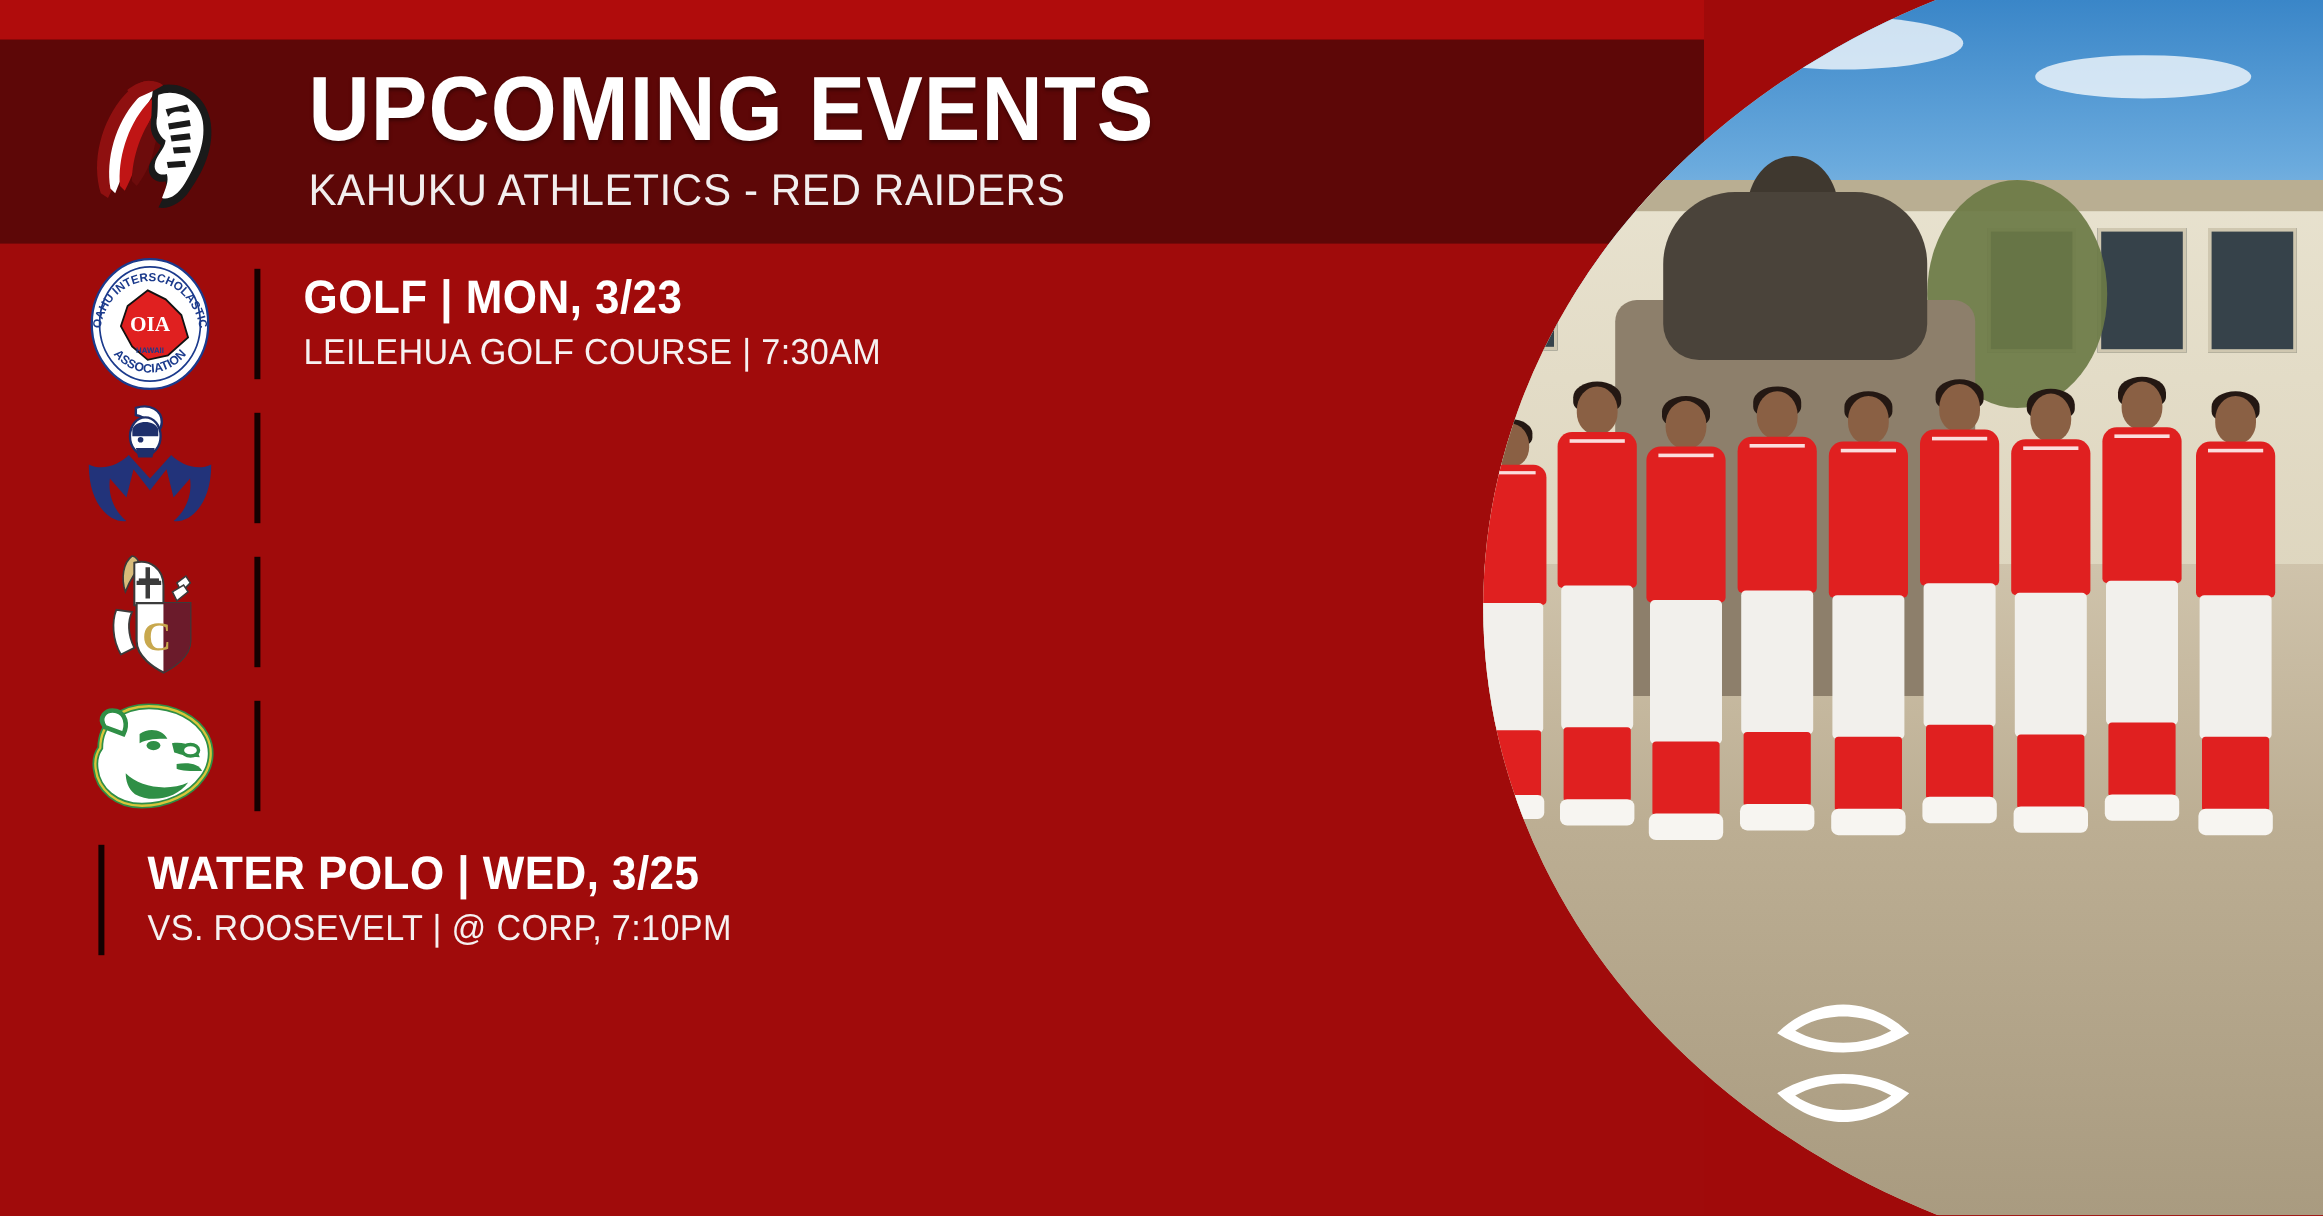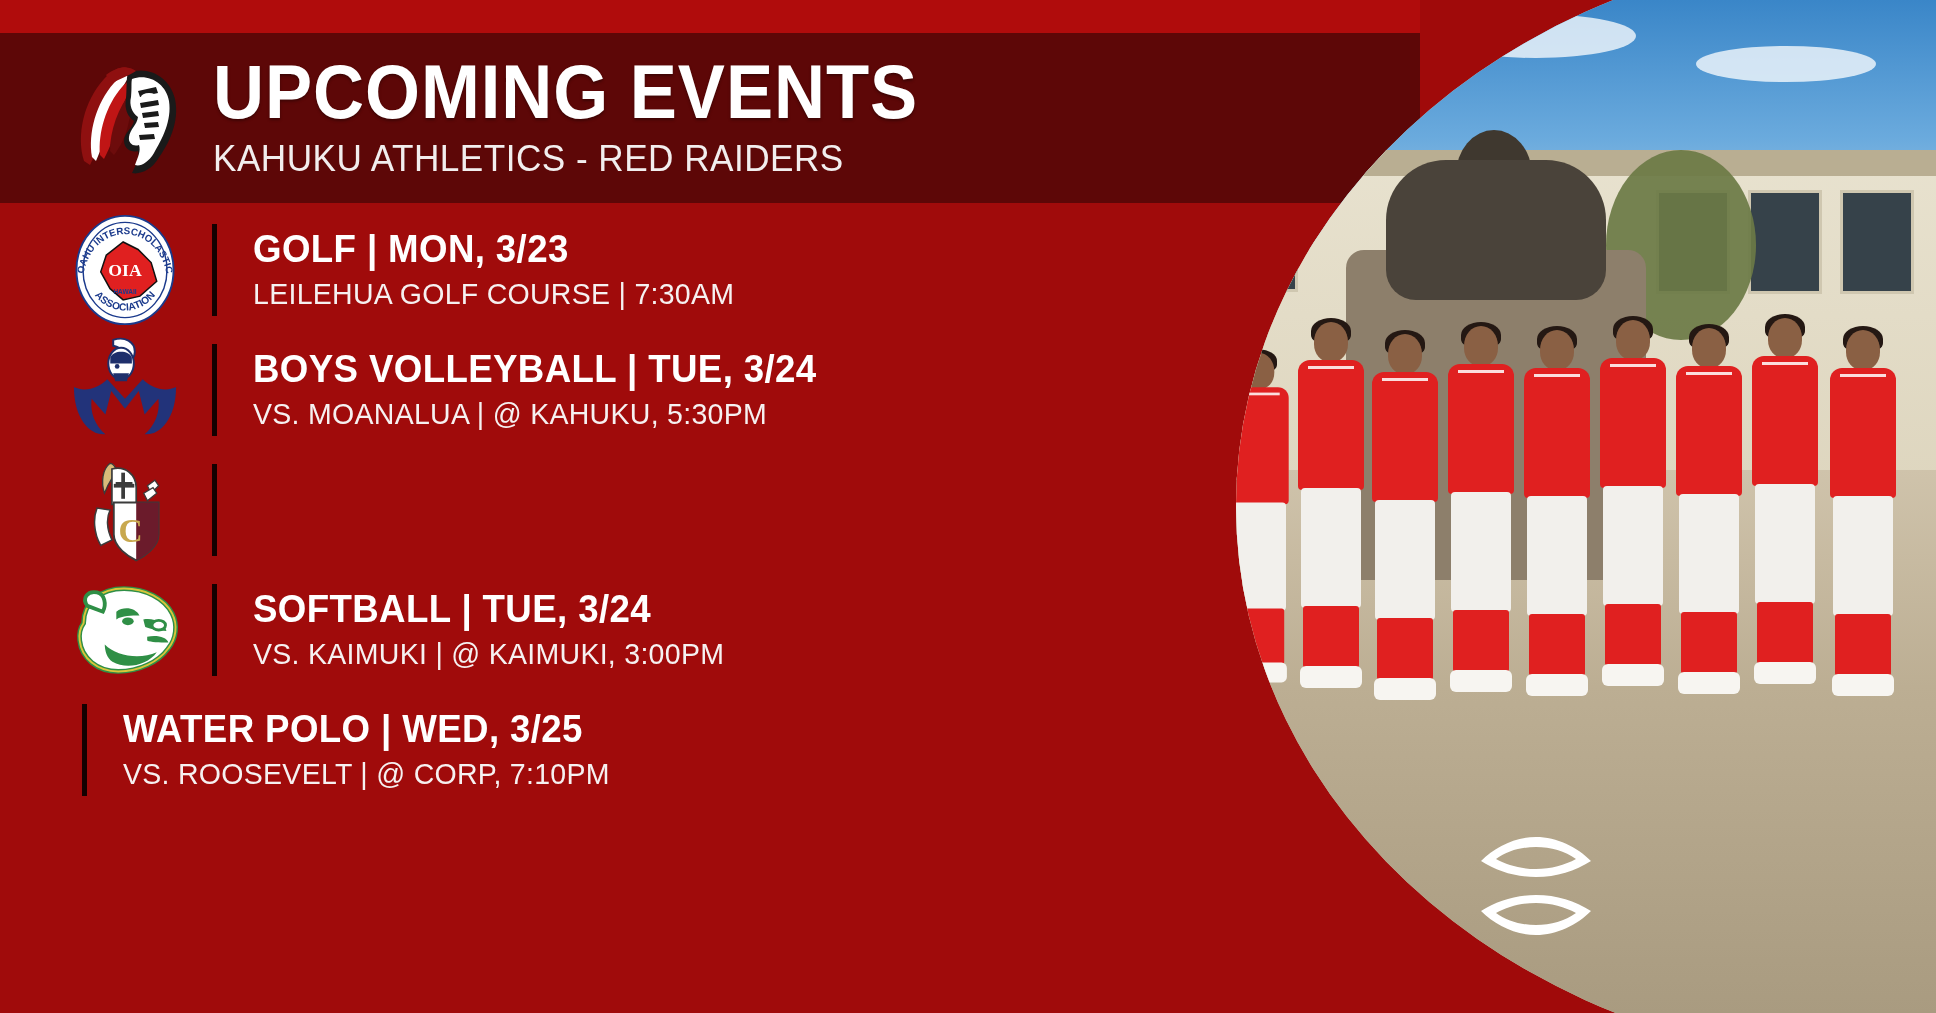--- a/index.html
+++ b/index.html
@@ -24,21 +24,21 @@
     position:absolute; left:0; top:0; width:1420px; height:33px;
     background:#b00c0c;
   }
   .header-band {
     position:absolute; left:0; top:33px; width:1420px; height:170px;
     background:#5d0707;
   }
 
   .header-inner {
     position:absolute; left:0; top:33px; width:1200px; height:170px;
-    display:flex; align-items:center; padding-left:70px;
+    display:flex; align-items:center; padding-left:70px;gap:44px;
   }
 
   .warrior-logo { width:115px; height:130px; flex:0 0 auto; margin-right:28px; }
 
   .header-text { display:flex; flex-direction:column; justify-content:center; }
   .header-title {
     font-family:"Liberation Sans Narrow","Liberation Sans", sans-serif;
     font-weight:bold;
     font-size:76px;
     letter-spacing:1px;
@@ -268,24 +268,20 @@
 
           <ellipse cx="56" cy="28" rx="13" ry="16" fill="#ffffff" stroke="#1e2f6b" stroke-width="2"></ellipse>
           <path d="M45 22 C48 14 64 14 67 22 L67 28 L45 28 Z" fill="#1e2f6b"></path>
           <circle cx="52" cy="31" r="2.4" fill="#1e2f6b"></circle>
           <path d="M48 38 L64 38 L62 46 L50 46 Z" fill="#1e2f6b"></path>
 
           <path d="M8 52 C8 86 26 102 40 100 C30 92 24 78 26 64 L40 80 L46 56 L60 74 L74 56 L80 80 L94 64 C96 78 90 92 80 100 C94 102 112 86 112 52 C100 58 86 52 78 44 L60 64 L42 44 C34 52 20 58 8 52 Z" fill="#22337a"></path>
         </svg>
       </div>
       <div class="event-divider"></div>
-      <div class="event-text">
-        <div class="event-title">BOYS VOLLEYBALL | TUE, 3/24</div>
-        <div class="event-detail">VS. MOANALUA | @ KAHUKU, 5:30PM</div>
-      </div>
     </div>
 
     <div class="event-row">
       <div class="event-logo">
         <svg viewBox="0 0 120 116" width="112" height="110">
 
           <path d="M44 8 C36 14 34 28 38 40 C42 30 46 22 52 18 C50 12 48 8 44 8 Z" fill="#d8bb7a" stroke="#3b3b3b" stroke-width="1.4"></path>
 
           <path d="M46 14 C60 10 72 20 72 34 L72 52 L46 52 Z" fill="#ffffff" stroke="#3b3b3b" stroke-width="1.8"></path>
           <rect x="50" y="28" width="18" height="5" fill="#3b3b3b"></rect>
@@ -317,24 +313,20 @@
           <ellipse cx="68" cy="46" rx="6" ry="4" fill="#2f8f46"></ellipse>
 
           <path d="M84 44 C96 42 106 48 108 56 C100 56 92 54 86 52 Z" fill="#2f8f46"></path>
           <path d="M88 62 C98 60 108 62 110 68 C100 68 92 68 88 66 Z" fill="#2f8f46"></path>
 
           <path d="M44 70 C56 82 80 86 98 78 C88 92 66 96 52 88 C46 84 44 76 44 70 Z" fill="#2f8f46"></path>
           <ellipse cx="100" cy="50" rx="7" ry="5" fill="#ffffff" stroke="#2f8f46" stroke-width="3"></ellipse>
         </svg>
       </div>
       <div class="event-divider"></div>
-      <div class="event-text">
-        <div class="event-title">SOFTBALL | TUE, 3/24</div>
-        <div class="event-detail">VS. KAIMUKI | @ KAIMUKI, 3:00PM</div>
-      </div>
     </div>
 
     <div class="event-row">
       <div class="event-divider"></div>
       <div class="event-text">
         <div class="event-title">WATER POLO | WED, 3/25</div>
         <div class="event-detail">VS. ROOSEVELT | @ CORP, 7:10PM</div>
       </div>
     </div>
 

